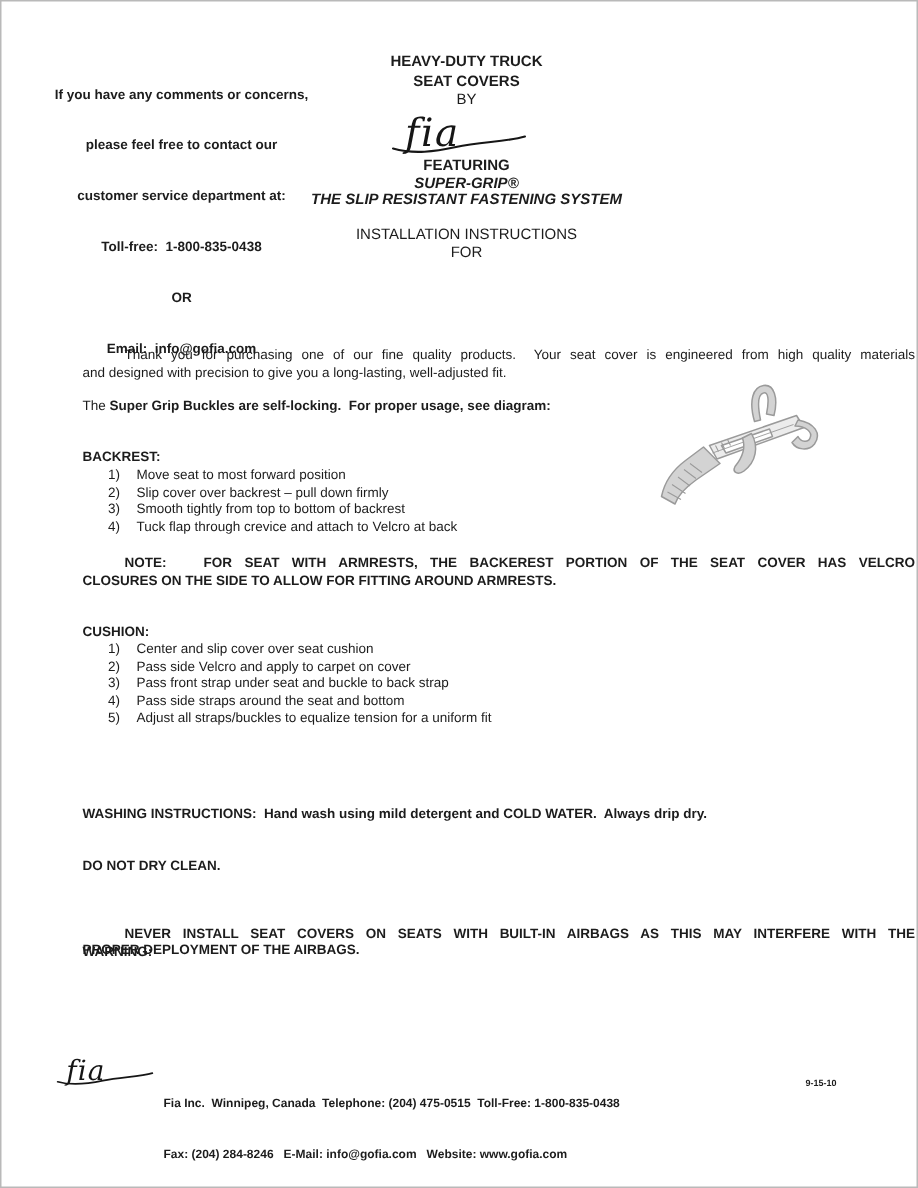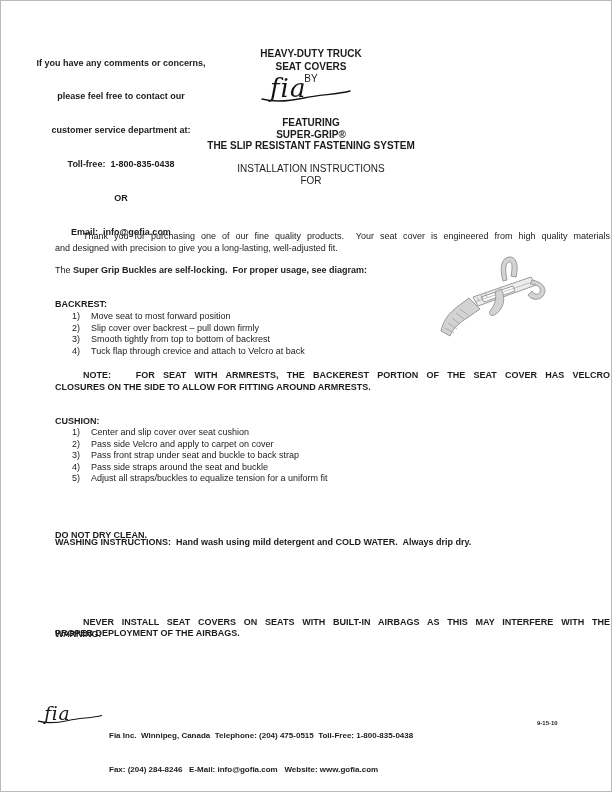--- a/index.html
+++ b/index.html
@@ -3,24 +3,24 @@
 <meta charset="utf-8">
 <style>
   html,body{margin:0;padding:0;background:#ffffff;}
   .page{
     position:relative;width:612px;height:792px;background:#fff;
     border:1px solid #b9b9b9;box-sizing:border-box;overflow:hidden;
     font-family:"Liberation Sans",sans-serif;color:#1c1c1c;
   }
   .abs{position:absolute;white-space:pre-wrap;}
   .b{font-weight:bold;}
-  .it{}
+  .it{font-style:italic;}
   .c{text-align:center;}
   .u{margin-top:24px;}
-  .h10{font-size:10px;line-height:11px;margin-top:12px;}
+  .h10{font-size:10px;line-height:11px;}
   .t9{font-size:9px;line-height:10px;}
   .jl{text-align:justify;text-align-last:justify;margin-left:28px;}
   .contact{left:25px;top:34px;width:190px;font-size:9px;line-height:11.3px;}
   .ctr{left:185px;width:250px;}
   .li{left:54px;width:527px;font-size:9px;line-height:10px;}
   .num{display:inline-block;margin-left:17px;min-width:19px;}
   .bodyline{left:54px;width:527px;}
   .fineprint{font-size:8px;line-height:11.6px;}
 </style>
 </head>
@@ -83,25 +83,25 @@
   <div class="abs li" style="top:333px"><span class="num">3)</span><span>Smooth tightly from top to bottom of backrest</span></div>
   <div class="abs li" style="top:344.5px"><span class="num">4)</span><span>Tuck flap through crevice and attach to Velcro at back</span></div>
 
   <div class="abs b t9 jl bodyline" style="top:369px">NOTE:   FOR SEAT WITH ARMRESTS, THE BACKEREST PORTION OF THE SEAT COVER HAS VELCRO</div>
   <div class="abs b t9 bodyline" style="top:380.5px">CLOSURES ON THE SIDE TO ALLOW FOR FITTING AROUND ARMRESTS.</div>
 
   <div class="abs b t9 bodyline" style="top:414.5px">CUSHION:</div>
   <div class="abs li" style="top:426px"><span class="num">1)</span><span>Center and slip cover over seat cushion</span></div>
   <div class="abs li" style="top:437.6px"><span class="num">2)</span><span>Pass side Velcro and apply to carpet on cover</span></div>
   <div class="abs li" style="top:449.2px"><span class="num">3)</span><span>Pass front strap under seat and buckle to back strap</span></div>
-  <div class="abs li" style="top:460.8px"><span class="num">4)</span><span>Pass side straps around the seat and buckle</span></div>
+  <div class="abs li" style="top:460.8px"><span class="num">4)</span><span>Pass side straps around the seat and bottom</span></div>
   <div class="abs li" style="top:472.4px"><span class="num">5)</span><span>Adjust all straps/buckles to equalize tension for a uniform fit</span></div>
 
   <div class="abs b t9 bodyline" style="top:536px">WASHING INSTRUCTIONS:  Hand wash using mild detergent and COLD WATER.  Always drip dry.</div>
-  <div class="abs b t9 bodyline" style="top:529px">DO NOT DRY CLEAN.</div>
+  <div class="abs b t9 bodyline" style="top:571px">DO NOT DRY CLEAN.</div>
 
   <div class="abs b u t9 bodyline" style="top:604px">WARNING:</div>
   <div class="abs b t9 jl bodyline" style="top:615.5px">NEVER INSTALL SEAT COVERS ON SEATS WITH BUILT-IN AIRBAGS AS THIS MAY INTERFERE WITH THE</div>
   <div class="abs b t9 bodyline" style="top:627px">PROPER DEPLOYMENT OF THE AIRBAGS.</div>
 
   <svg class="abs" style="left:36px;top:700px" width="66" height="26" viewBox="0 0 92 34">
     <path d="M2 27 C16 31 30 29 44 26 C60 22.5 78 22.5 90 19" fill="none" stroke="#161616" stroke-width="1.6" stroke-linecap="round"></path>
     <text x="10" y="25" font-size="26" font-style="italic" font-family="'DejaVu Serif', serif" letter-spacing="1" fill="#161616">fia</text>
   </svg>
   <div class="abs b fineprint" style="left:108px;top:705.5px;width:440px">

